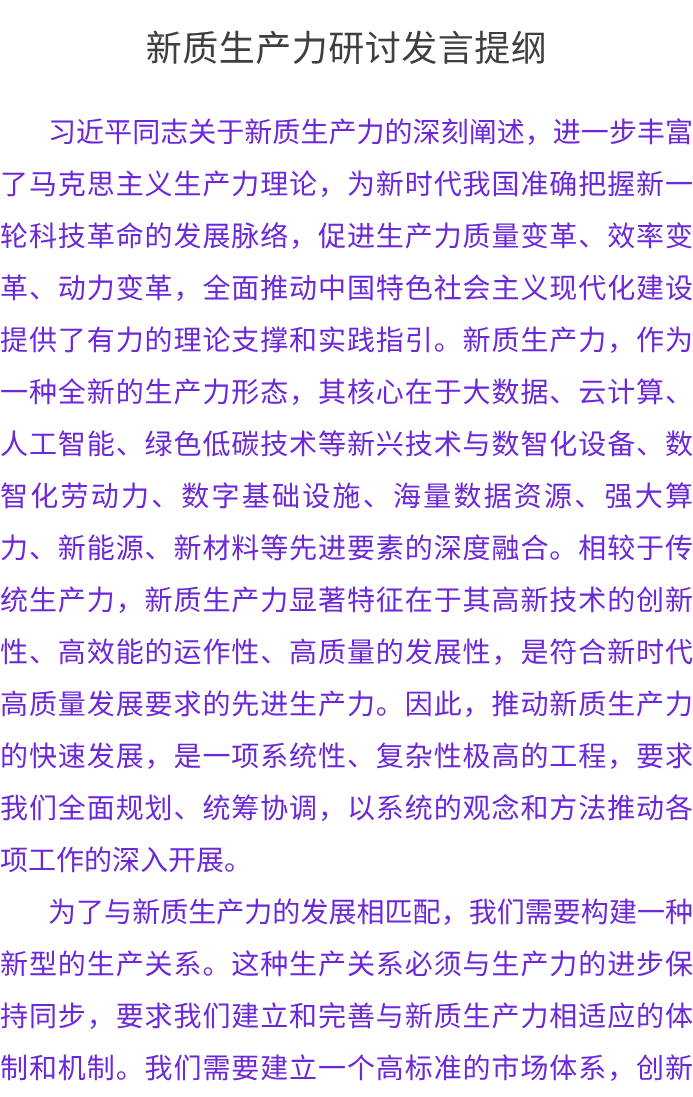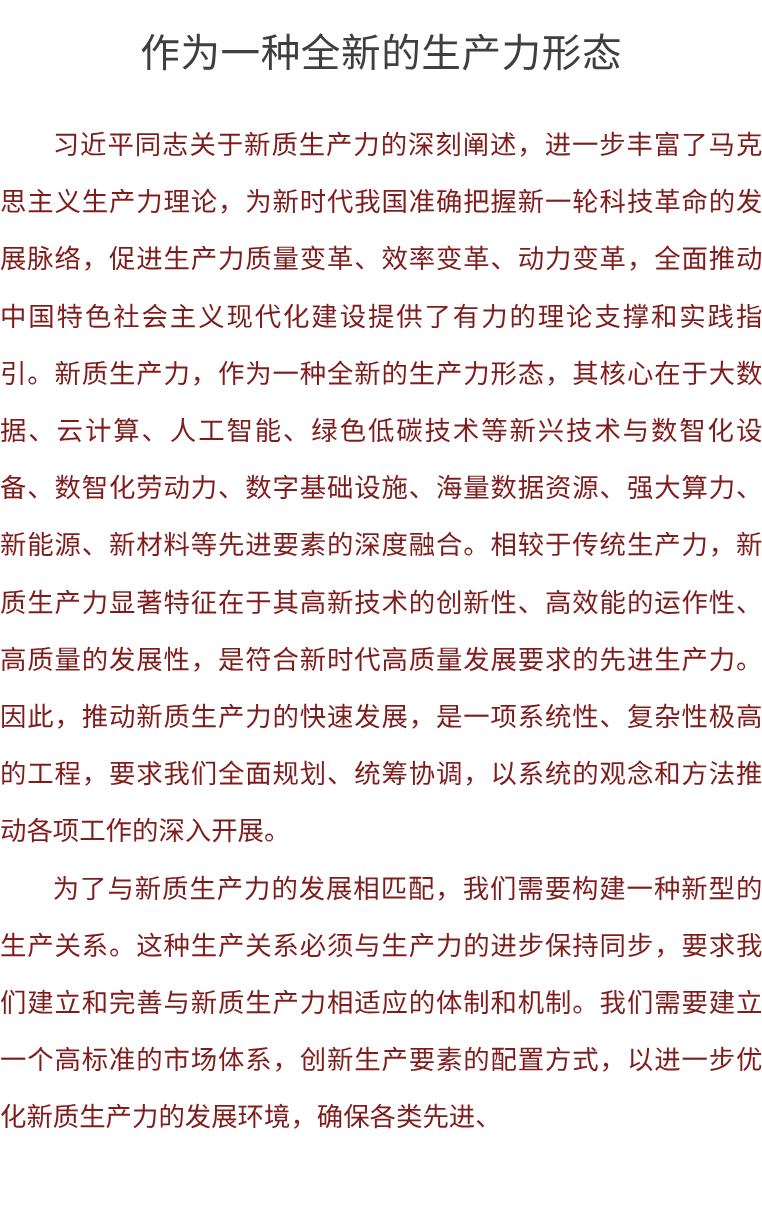--- a/index.html
+++ b/index.html
@@ -27,32 +27,32 @@
     text-align: center;
     color: #3f3f3f;
     white-space: nowrap;
   }
   .doc-body {
     width: 693px;
   }
   .doc-body p {
     margin: 0;
     padding: 0;
-    font-size: 24px;
+    font-size: 28px;
     line-height: 52px;
-    color: #7f1d1d;
+    color: #6d28d9;
     text-align: justify;
     text-justify: inter-ideograph;
     text-indent: 48px;
     word-break: normal;
     overflow-wrap: break-word;
   }
 </style>
 </head>
 <body>
 
 <div class="page">
-  <h1 class="doc-title">作为一种全新的生产力形态</h1>
+  <h1 class="doc-title">新质生产力研讨发言提纲</h1>
   <div class="doc-body">
     <p>习近平同志关于新质生产力的深刻阐述，进一步丰富了马克思主义生产力理论，为新时代我国准确把握新一轮科技革命的发展脉络，促进生产力质量变革、效率变革、动力变革，全面推动中国特色社会主义现代化建设提供了有力的理论支撑和实践指引。新质生产力，作为一种全新的生产力形态，其核心在于大数据、云计算、人工智能、绿色低碳技术等新兴技术与数智化设备、数智化劳动力、数字基础设施、海量数据资源、强大算力、新能源、新材料等先进要素的深度融合。相较于传统生产力，新质生产力显著特征在于其高新技术的创新性、高效能的运作性、高质量的发展性，是符合新时代高质量发展要求的先进生产力。因此，推动新质生产力的快速发展，是一项系统性、复杂性极高的工程，要求我们全面规划、统筹协调，以系统的观念和方法推动各项工作的深入开展。</p>
     <p>为了与新质生产力的发展相匹配，我们需要构建一种新型的生产关系。这种生产关系必须与生产力的进步保持同步，要求我们建立和完善与新质生产力相适应的体制和机制。我们需要建立一个高标准的市场体系，创新生产要素的配置方式，以进一步优化新质生产力的发展环境，确保各类先进、</p>
   </div>
 </div>
 
 </body></html>

